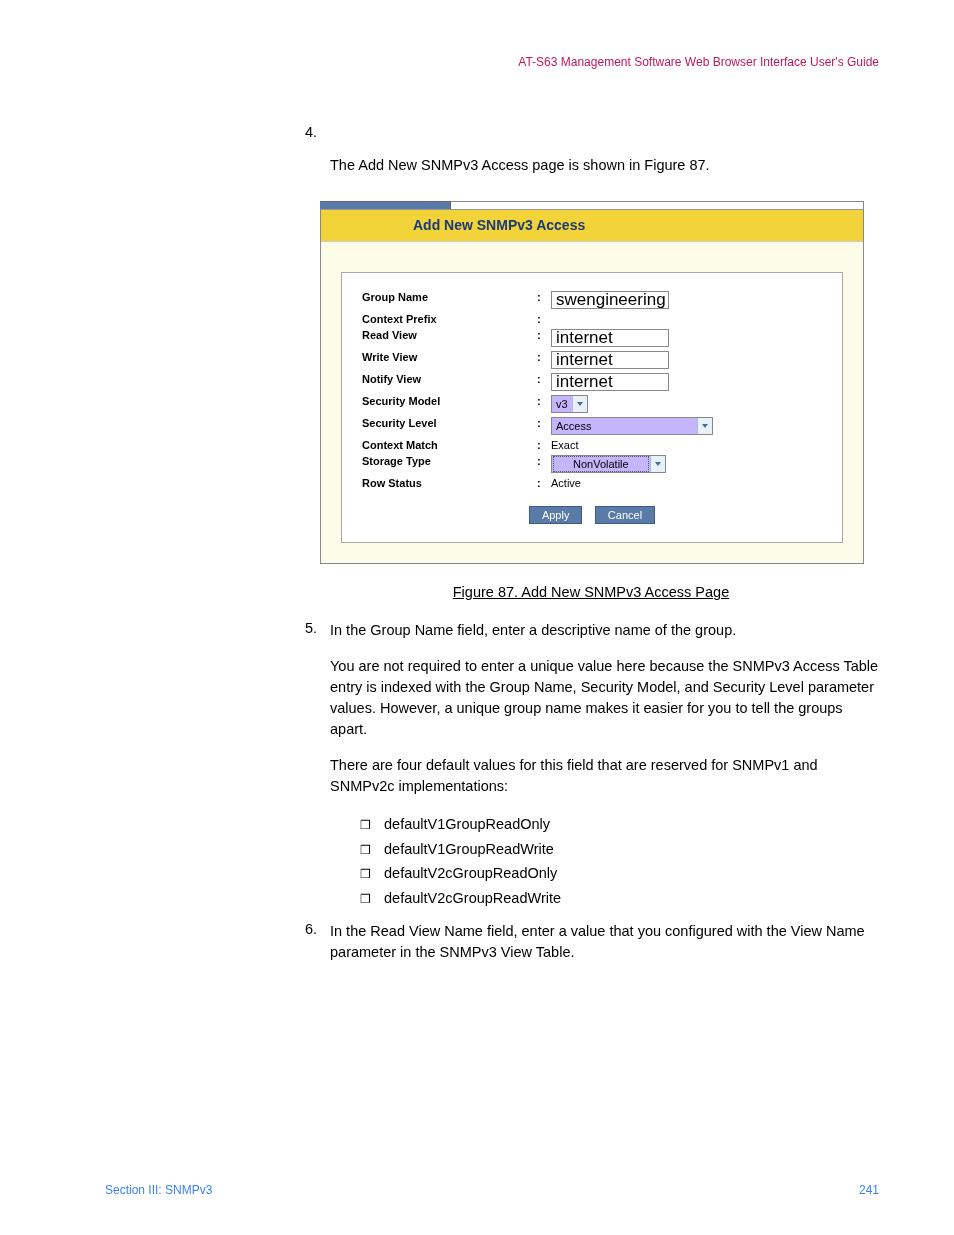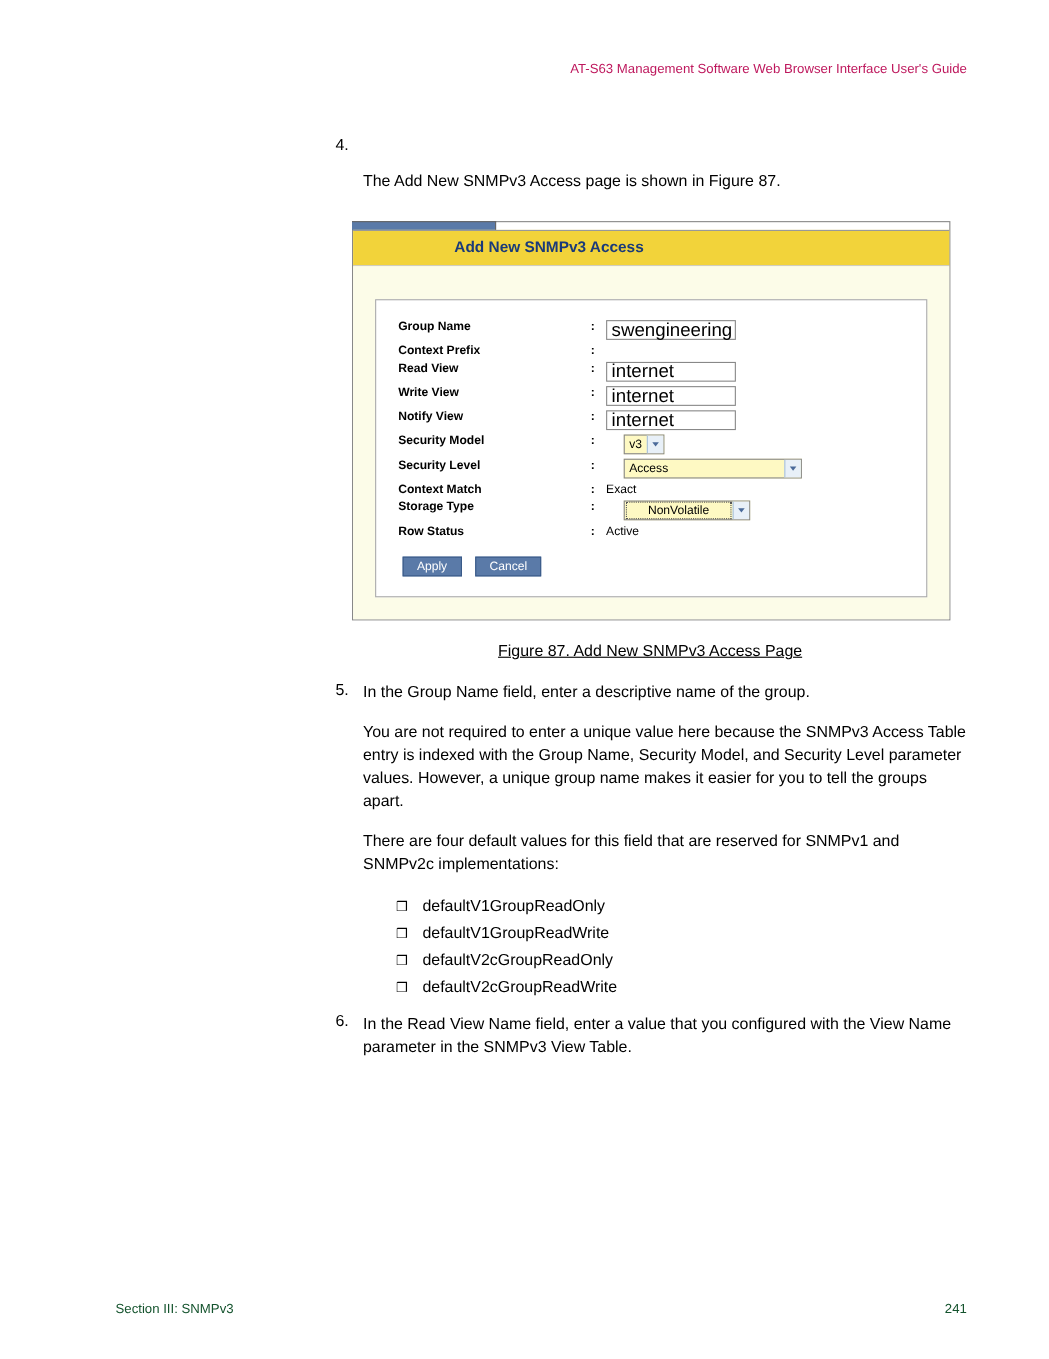--- a/index.html
+++ b/index.html
@@ -111,25 +111,24 @@
     width: 108px;
     height: 14px;
     line-height: 14px;
     background: #fff;
     display: inline-block;
   }
   .faux-select {
     border: 1px solid #888;
     padding: 0;
     font-size: 11px;
-    background: #fef9c3;
+    background: #c4b5fd;
     display: inline-flex;
     align-items: center;
     height: 16px;
-    margin-left: 16px;
   }
   .faux-select .sel-text {
     padding: 0 4px;
     line-height: 14px;
   }
   .faux-select .sel-arrow {
     width: 14px;
     height: 16px;
     background: #e8f0f8;
     border-left: 1px solid #a8c0d8;
@@ -139,21 +138,21 @@
   }
   .faux-select .sel-arrow::after {
     content: "";
     width: 0; height: 0;
     border-left: 3px solid transparent;
     border-right: 3px solid transparent;
     border-top: 4px solid #4a6a9a;
   }
   .sel-dotted .sel-text { border: 1px dotted #555; padding: 0 19px; margin: 0 1px; }
   .faux-buttons {
-    text-align: left;
+    text-align: center;
     margin-top: 16px;
   }
   .faux-btn {
     display: inline-block;
     background: #5a7aa8;
     color: #fff;
     font-size: 11px;
     padding: 2px 12px;
     border: 1px solid #3a5a88;
     margin: 0 4px;
@@ -194,21 +193,21 @@
   }
   .note-block b { font-weight: bold; }
   .footer {
     position: absolute;
     bottom: 38px;
     left: 105px;
     right: 75px;
     display: flex;
     justify-content: space-between;
     font-size: 12px;
-    color: #14532d;
+    color: #3b82f6;
   }
 </style>
 </head>
 <body>
 
 <div class="page">
   <div class="header-guide">AT-S63 Management Software Web Browser Interface User's Guide</div>
 
   <div class="main-content">
 

